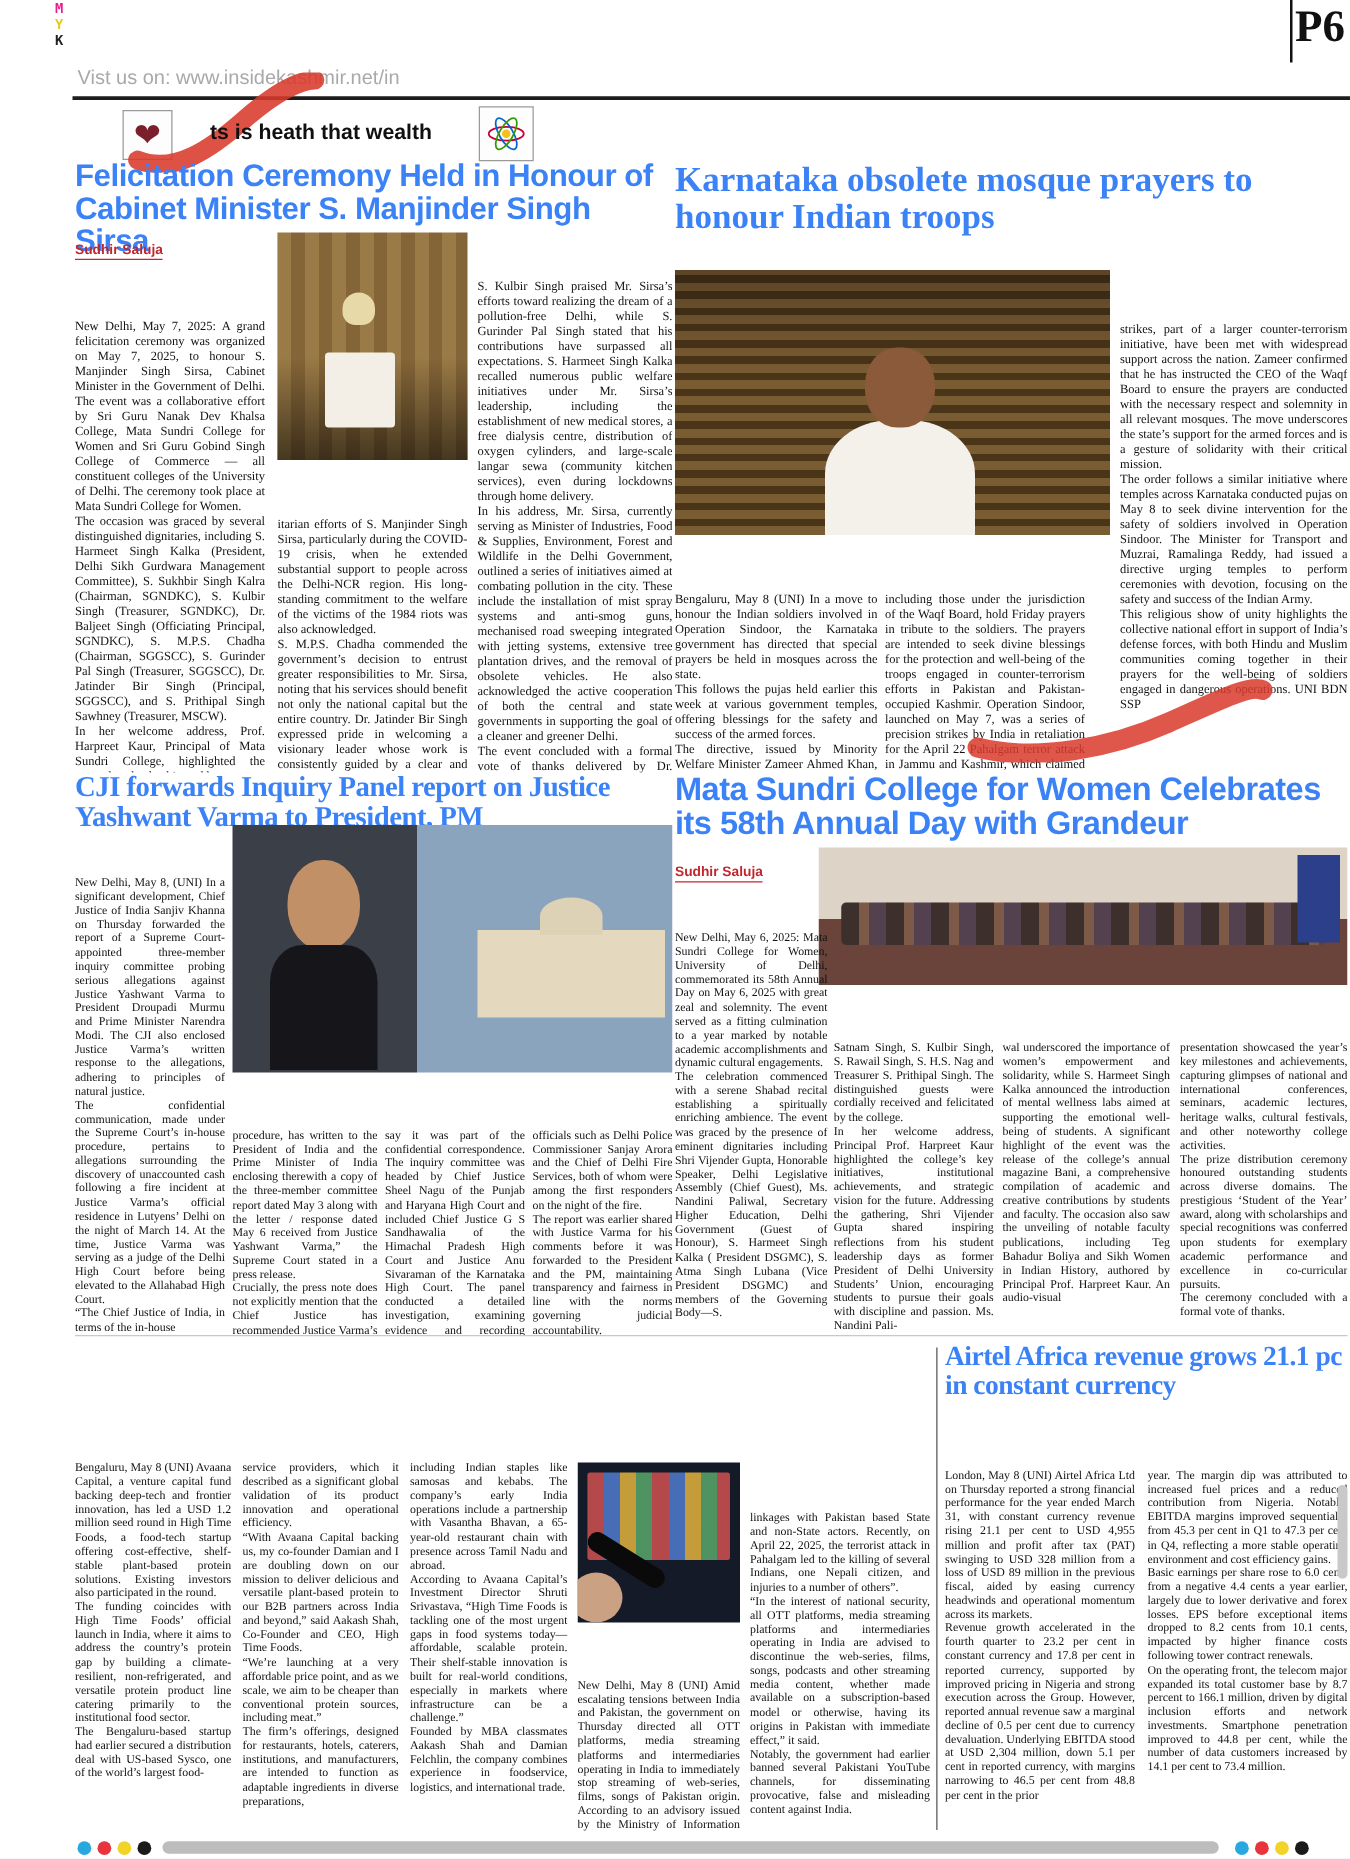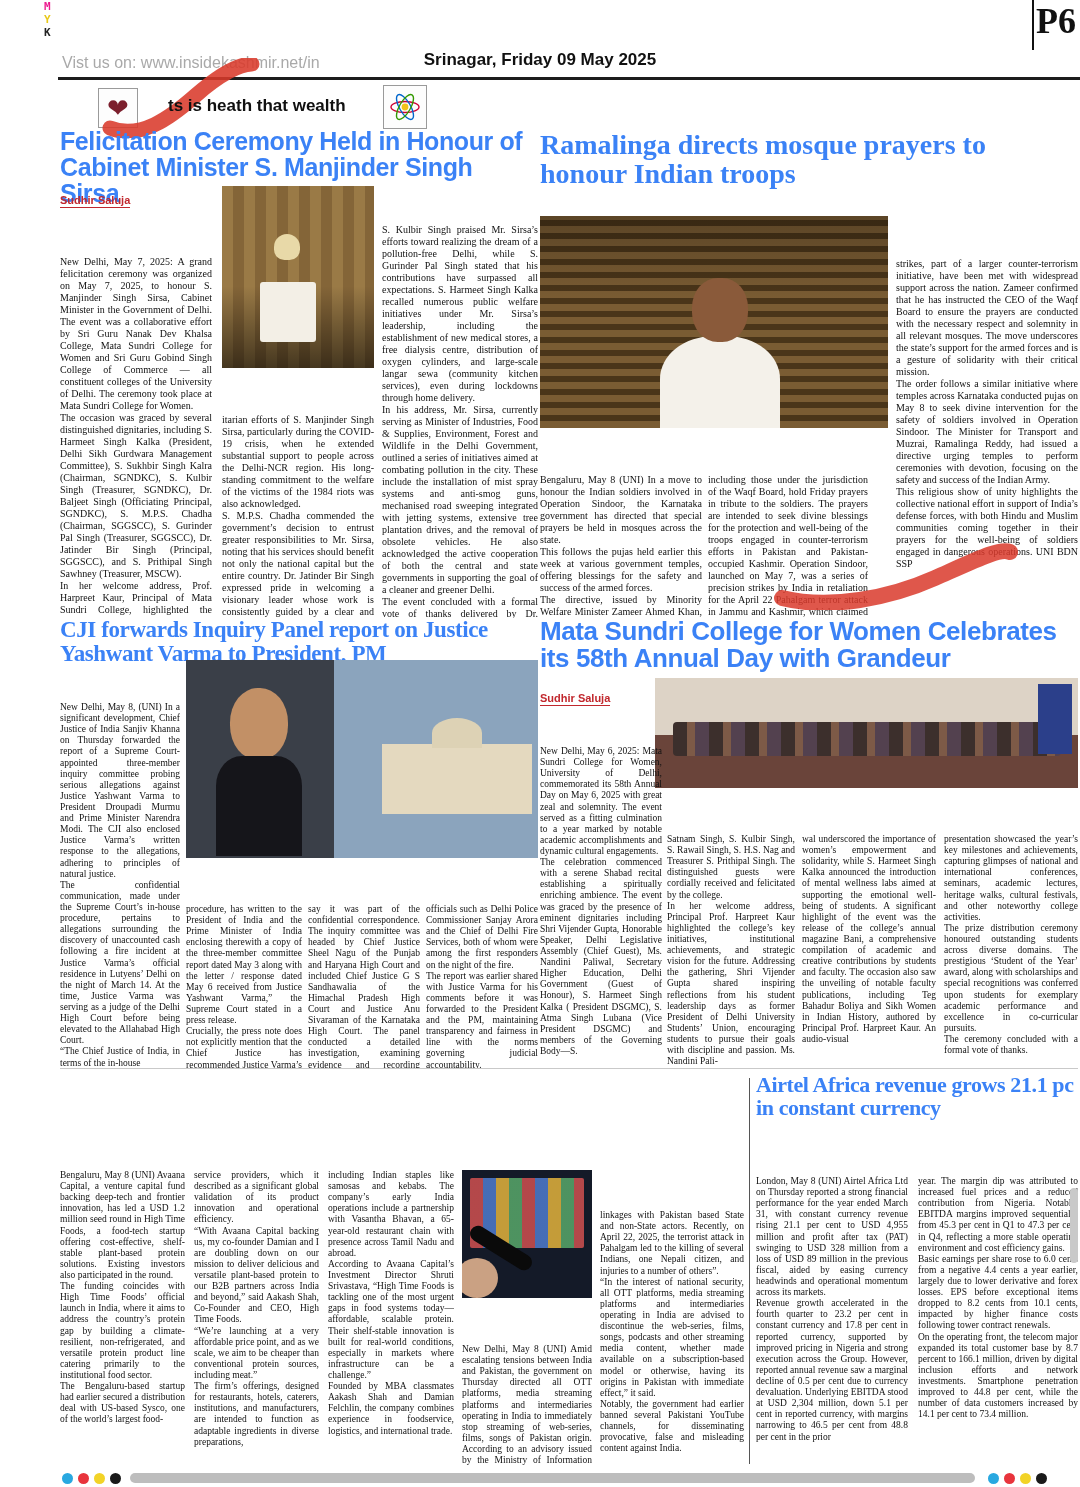--- a/index.html
+++ b/index.html
@@ -50,21 +50,20 @@
 
 <div class="page">
 
   <div class="abs regmarks">
     <span style="color:#ec1c8f">M</span>
     <span style="color:#e8c819">Y</span>
     <span style="color:#222">K</span>
   </div>
   <div class="abs pagenum">P6</div>
   <div class="abs visit">Vist us on: www.insidekashmir.net/in</div>
-  <div class="abs dateline">Srinagar, Friday 09 May 2025</div>
   <div class="abs toprule"></div>
 
   <div class="abs iconbox heartbox">
     <span class="heart">❤</span>
   </div>
   <svg class="abs swoosh" style="left:100px;top:58px" width="160" height="80">
     <path d="M10 70 C 40 82, 70 60, 95 38 S 140 6, 152 6" stroke="#d93a2b" stroke-width="15" fill="none" stroke-linecap="round" opacity="0.88"></path>
   </svg>
   <div class="abs quote q1">ts is heath that wealth</div>
   <div class="abs iconbox atombox">
@@ -89,21 +88,21 @@
 The occasion was graced by several distinguished dignitaries, including S. Harmeet Singh Kalka (President, Delhi Sikh Gurdwara Management Committee), S. Sukhbir Singh Kalra (Chairman, SGNDKC), S. Kulbir Singh (Treasurer, SGNDKC), Dr. Baljeet Singh (Officiating Principal, SGNDKC), S. M.P.S. Chadha (Chairman, SGGSCC), S. Gurinder Pal Singh (Treasurer, SGGSCC), Dr. Jatinder Bir Singh (Principal, SGGSCC), and S. Prithipal Singh Sawhney (Treasurer, MSCW).
 In her welcome address, Prof. Harpreet Kaur, Principal of Mata Sundri College, highlighted the exemplary leadership and human-</div>
     <div class="col" style="left:162px;top:246px;width:152px;height:240px">itarian efforts of S. Manjinder Singh Sirsa, particularly during the COVID-19 crisis, when he extended substantial support to people across the Delhi-NCR region. His long-standing commitment to the welfare of the victims of the 1984 riots was also acknowledged.
 S. M.P.S. Chadha commended the government’s decision to entrust greater responsibilities to Mr. Sirsa, noting that his services should benefit not only the national capital but the entire country. Dr. Jatinder Bir Singh expressed pride in welcoming a visionary leader whose work is consistently guided by a clear and impactful agenda.</div>
     <div class="col" style="left:322px;top:56px;width:156px;height:430px">S. Kulbir Singh praised Mr. Sirsa’s efforts toward realizing the dream of a pollution-free Delhi, while S. Gurinder Pal Singh stated that his contributions have surpassed all expectations. S. Harmeet Singh Kalka recalled numerous public welfare initiatives under Mr. Sirsa’s leadership, including the establishment of new medical stores, a free dialysis centre, distribution of oxygen cylinders, and large-scale langar sewa (community kitchen services), even during lockdowns through home delivery.
 In his address, Mr. Sirsa, currently serving as Minister of Industries, Food &amp; Supplies, Environment, Forest and Wildlife in the Delhi Government, outlined a series of initiatives aimed at combating pollution in the city. These include the installation of mist spray systems and anti-smog guns, mechanised road sweeping integrated with jetting systems, extensive tree plantation drives, and the removal of obsolete vehicles. He also acknowledged the active cooperation of both the central and state governments in supporting the goal of a cleaner and greener Delhi.
 The event concluded with a formal vote of thanks delivered by Dr. Jasmeet</div>
   </div>
 
   <div class="article" style="left:540px;top:130px;width:538px;height:488px">
-    <div class="hl" style="font-size:28px;width:530px;font-family:'Liberation Serif',serif;letter-spacing:0">Ramalinga directs mosque prayers to honour Indian troops</div>
+    <div class="hl" style="font-size:28px;width:530px;font-family:'Liberation Serif',serif;letter-spacing:0">Karnataka obsolete mosque prayers to honour Indian troops</div>
     <div class="photo" style="left:0;top:86px;width:348px;height:212px;background:linear-gradient(180deg,rgba(0,0,0,.25),rgba(0,0,0,0) 40%),repeating-linear-gradient(0deg,#7a5c33 0 7px,#4a3519 7px 13px)">
       <div class="shape" style="left:120px;top:120px;width:120px;height:95px;background:#f4f1ea;border-radius:45% 45% 0 0"></div>
       <div class="shape" style="left:152px;top:62px;width:56px;height:64px;background:#8a5a3a;border-radius:46%"></div>
     </div>
     <div class="col" style="left:356px;top:88px;width:182px;height:400px">strikes, part of a larger counter-terrorism initiative, have been met with widespread support across the nation. Zameer confirmed that he has instructed the CEO of the Waqf Board to ensure the prayers are conducted with the necessary respect and solemnity in all relevant mosques. The move underscores the state’s support for the armed forces and is a gesture of solidarity with their critical mission.
 The order follows a similar initiative where temples across Karnataka conducted pujas on May 8 to seek divine intervention for the safety of soldiers involved in Operation Sindoor. The Minister for Transport and Muzrai, Ramalinga Reddy, had issued a directive urging temples to perform ceremonies with devotion, focusing on the safety and success of the Indian Army.
 This religious show of unity highlights the collective national effort in support of India’s defense forces, with both Hindu and Muslim communities coming together in their prayers for the well-being of soldiers engaged in dangerous operations. UNI BDN SSP</div>
     <div class="col" style="left:0;top:304px;width:162px;height:184px">Bengaluru, May 8 (UNI) In a move to honour the Indian soldiers involved in Operation Sindoor, the Karnataka government has directed that special prayers be held in mosques across the state.
 This follows the pujas held earlier this week at various government temples, offering blessings for the safety and success of the armed forces.
 The directive, issued by Minority Welfare Minister Zameer Ahmed Khan, mandates that all mosques,</div>

